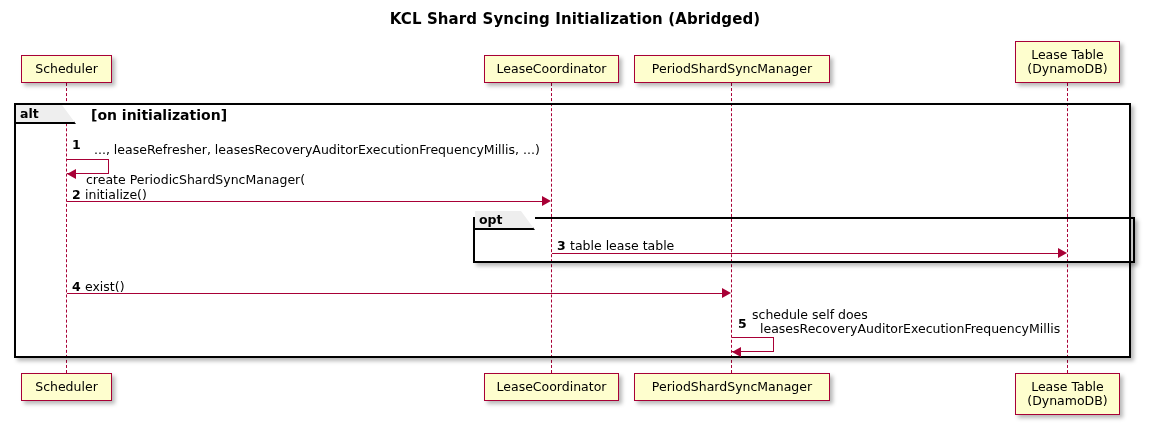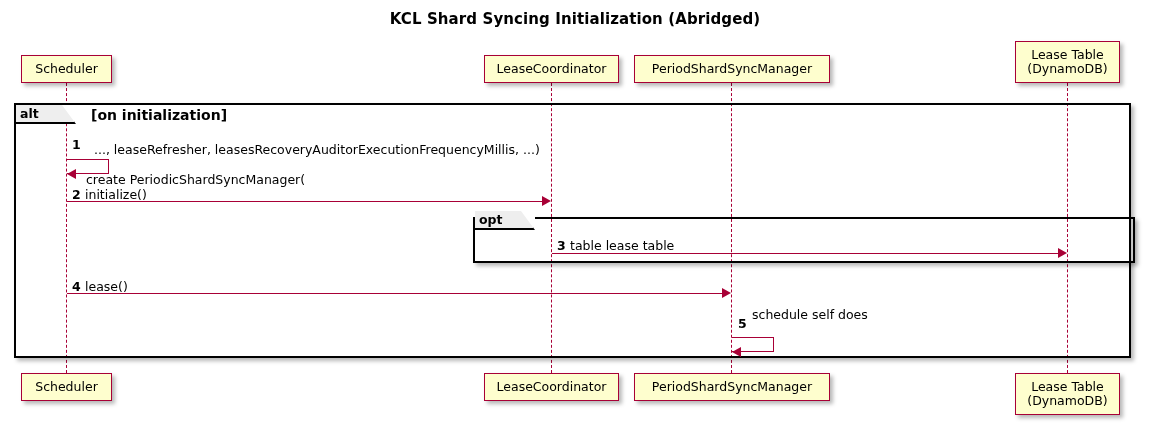--- a/index.html
+++ b/index.html
@@ -194,26 +194,27 @@
     <span>opt</span>
     <span class="corner"></span>
   </div>
 
   <div class="msg-num" style="left:557px; top:238px;">3</div>
   <div class="msg-label" style="left:570px; top:239px;">table lease table</div>
   <div class="msg-line" style="left:552px; top:253px; width:508px;"></div>
   <div class="arrow-right" style="left:1058px; top:248px;"></div>
 
   <div class="msg-num" style="left:72px; top:279px;">4</div>
-  <div class="msg-label" style="left:85px; top:280px;">lease()</div>
+  <div class="msg-label" style="left:85px; top:280px;">exist()</div>
   <div class="msg-line" style="left:67px; top:293px; width:657px;"></div>
   <div class="arrow-right" style="left:722px; top:288px;"></div>
 
   <div class="msg-num" style="left:738px; top:316px;">5</div>
   <div class="msg-label" style="left:752px; top:308px;">schedule self does</div>
+  <div class="msg-label" style="left:760px; top:322px;">leasesRecoveryAuditorExecutionFrequencyMillis</div>
   <div class="self-loop" style="left:732px; top:337px; width:42px; height:15px;"></div>
   <div class="arrow-left" style="left:732px; top:347px;"></div>
 
   <div class="participant" style="left:21px; top:373px; width:91px; height:28px;">
     <span class="pline">Scheduler</span>
   </div>
 
   <div class="participant" style="left:484px; top:373px; width:135px; height:28px;">
     <span class="pline">LeaseCoordinator</span>
   </div>

